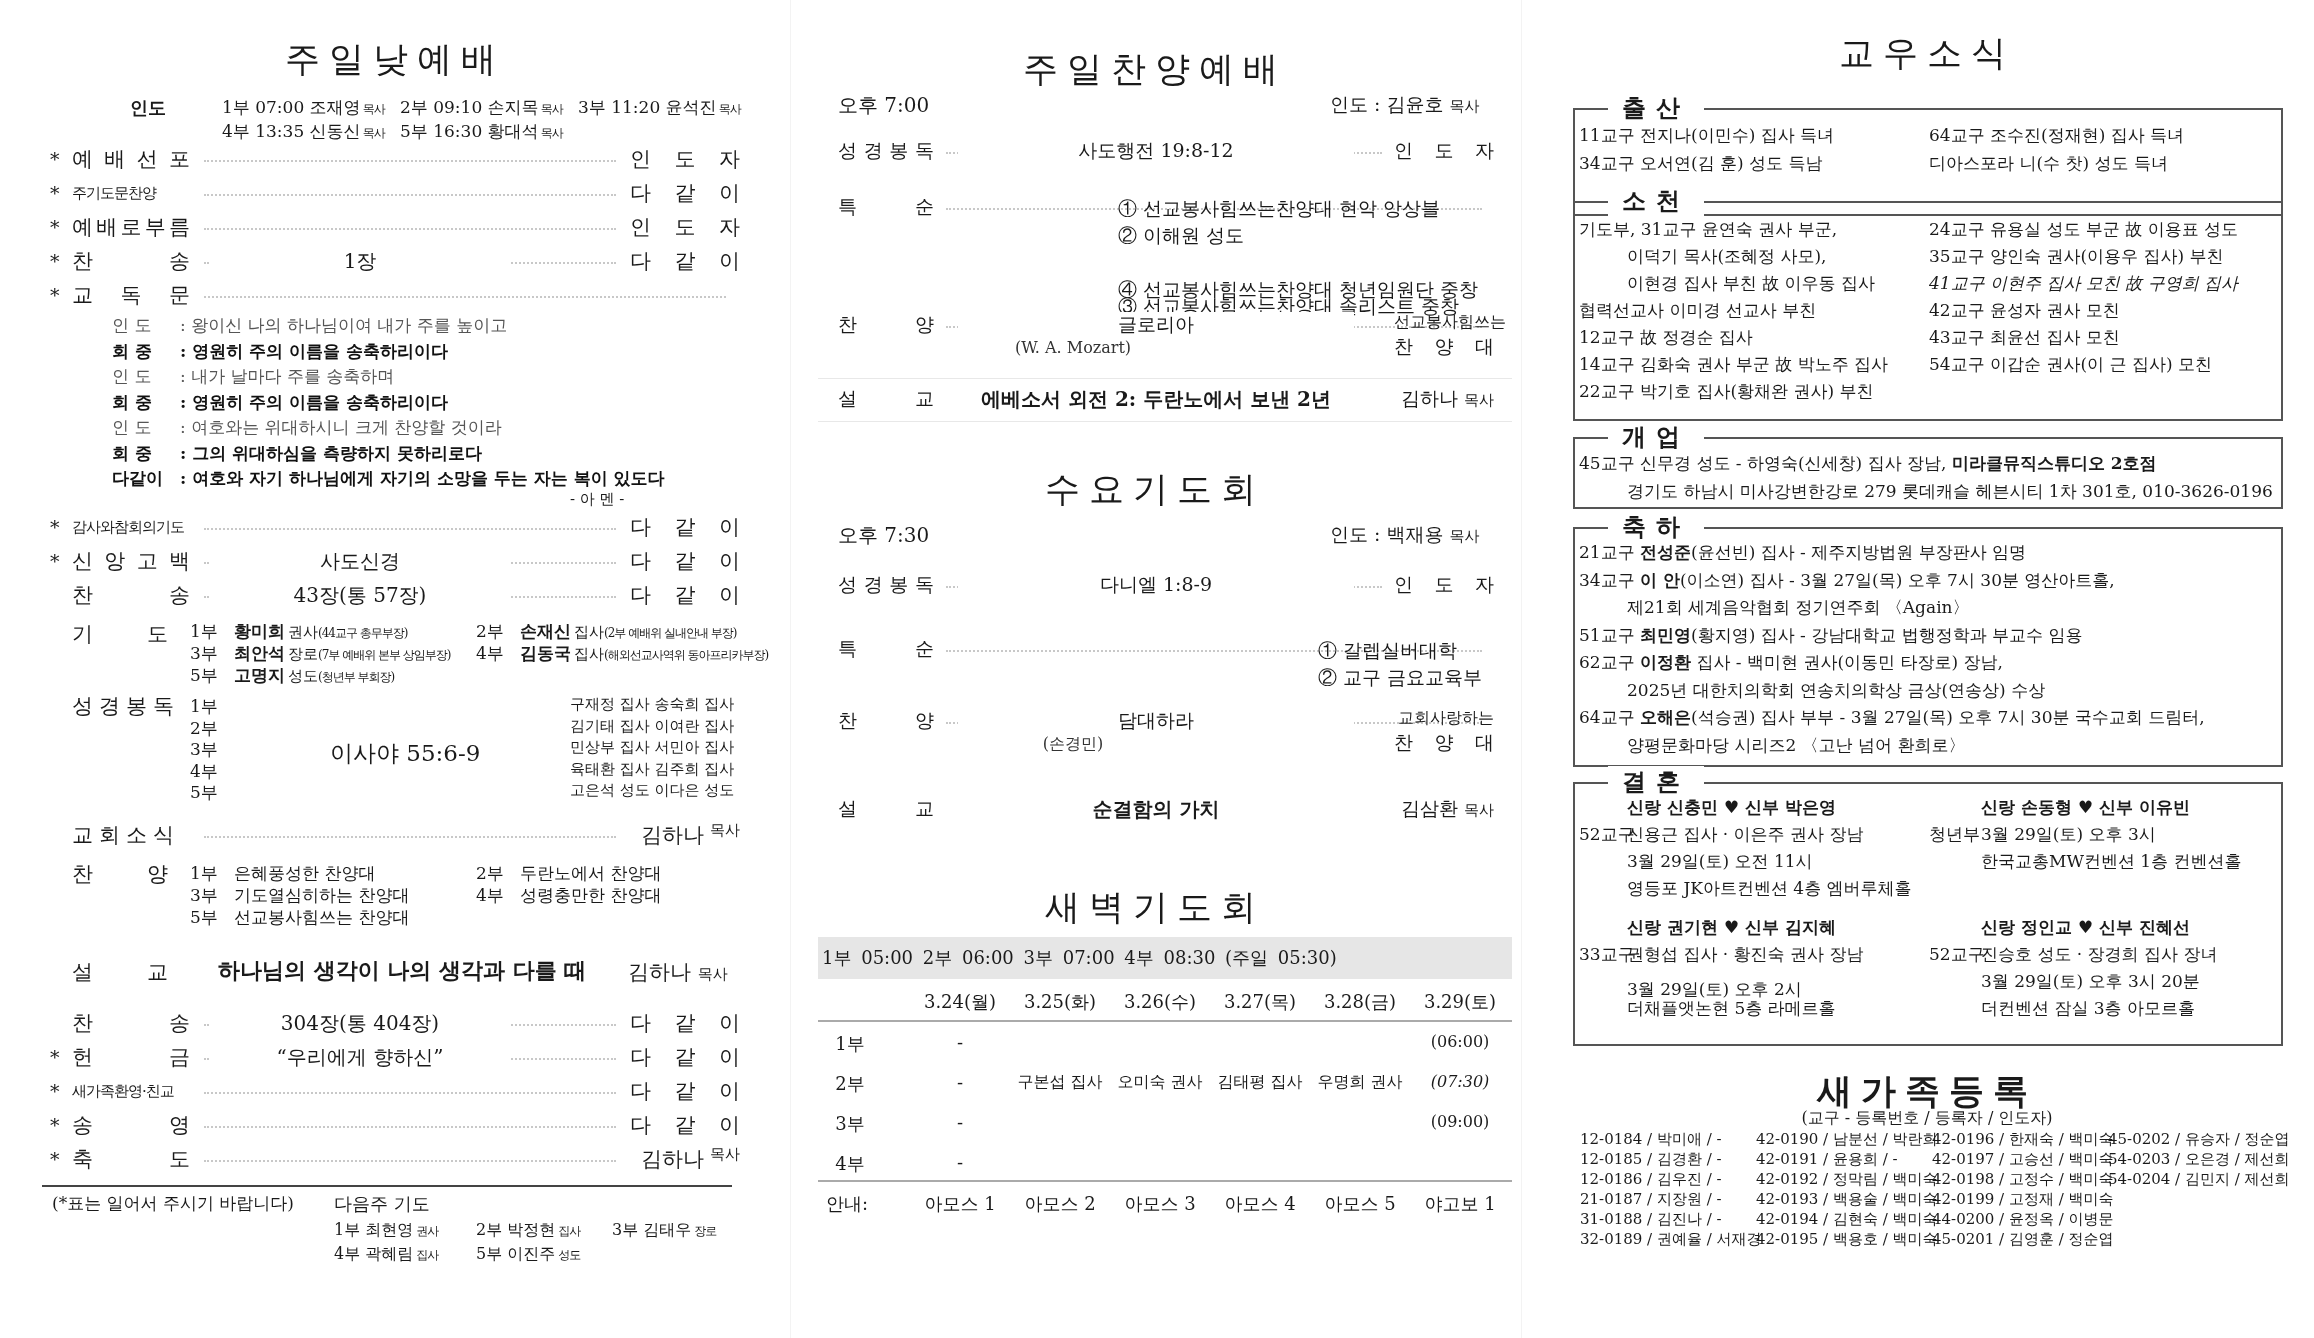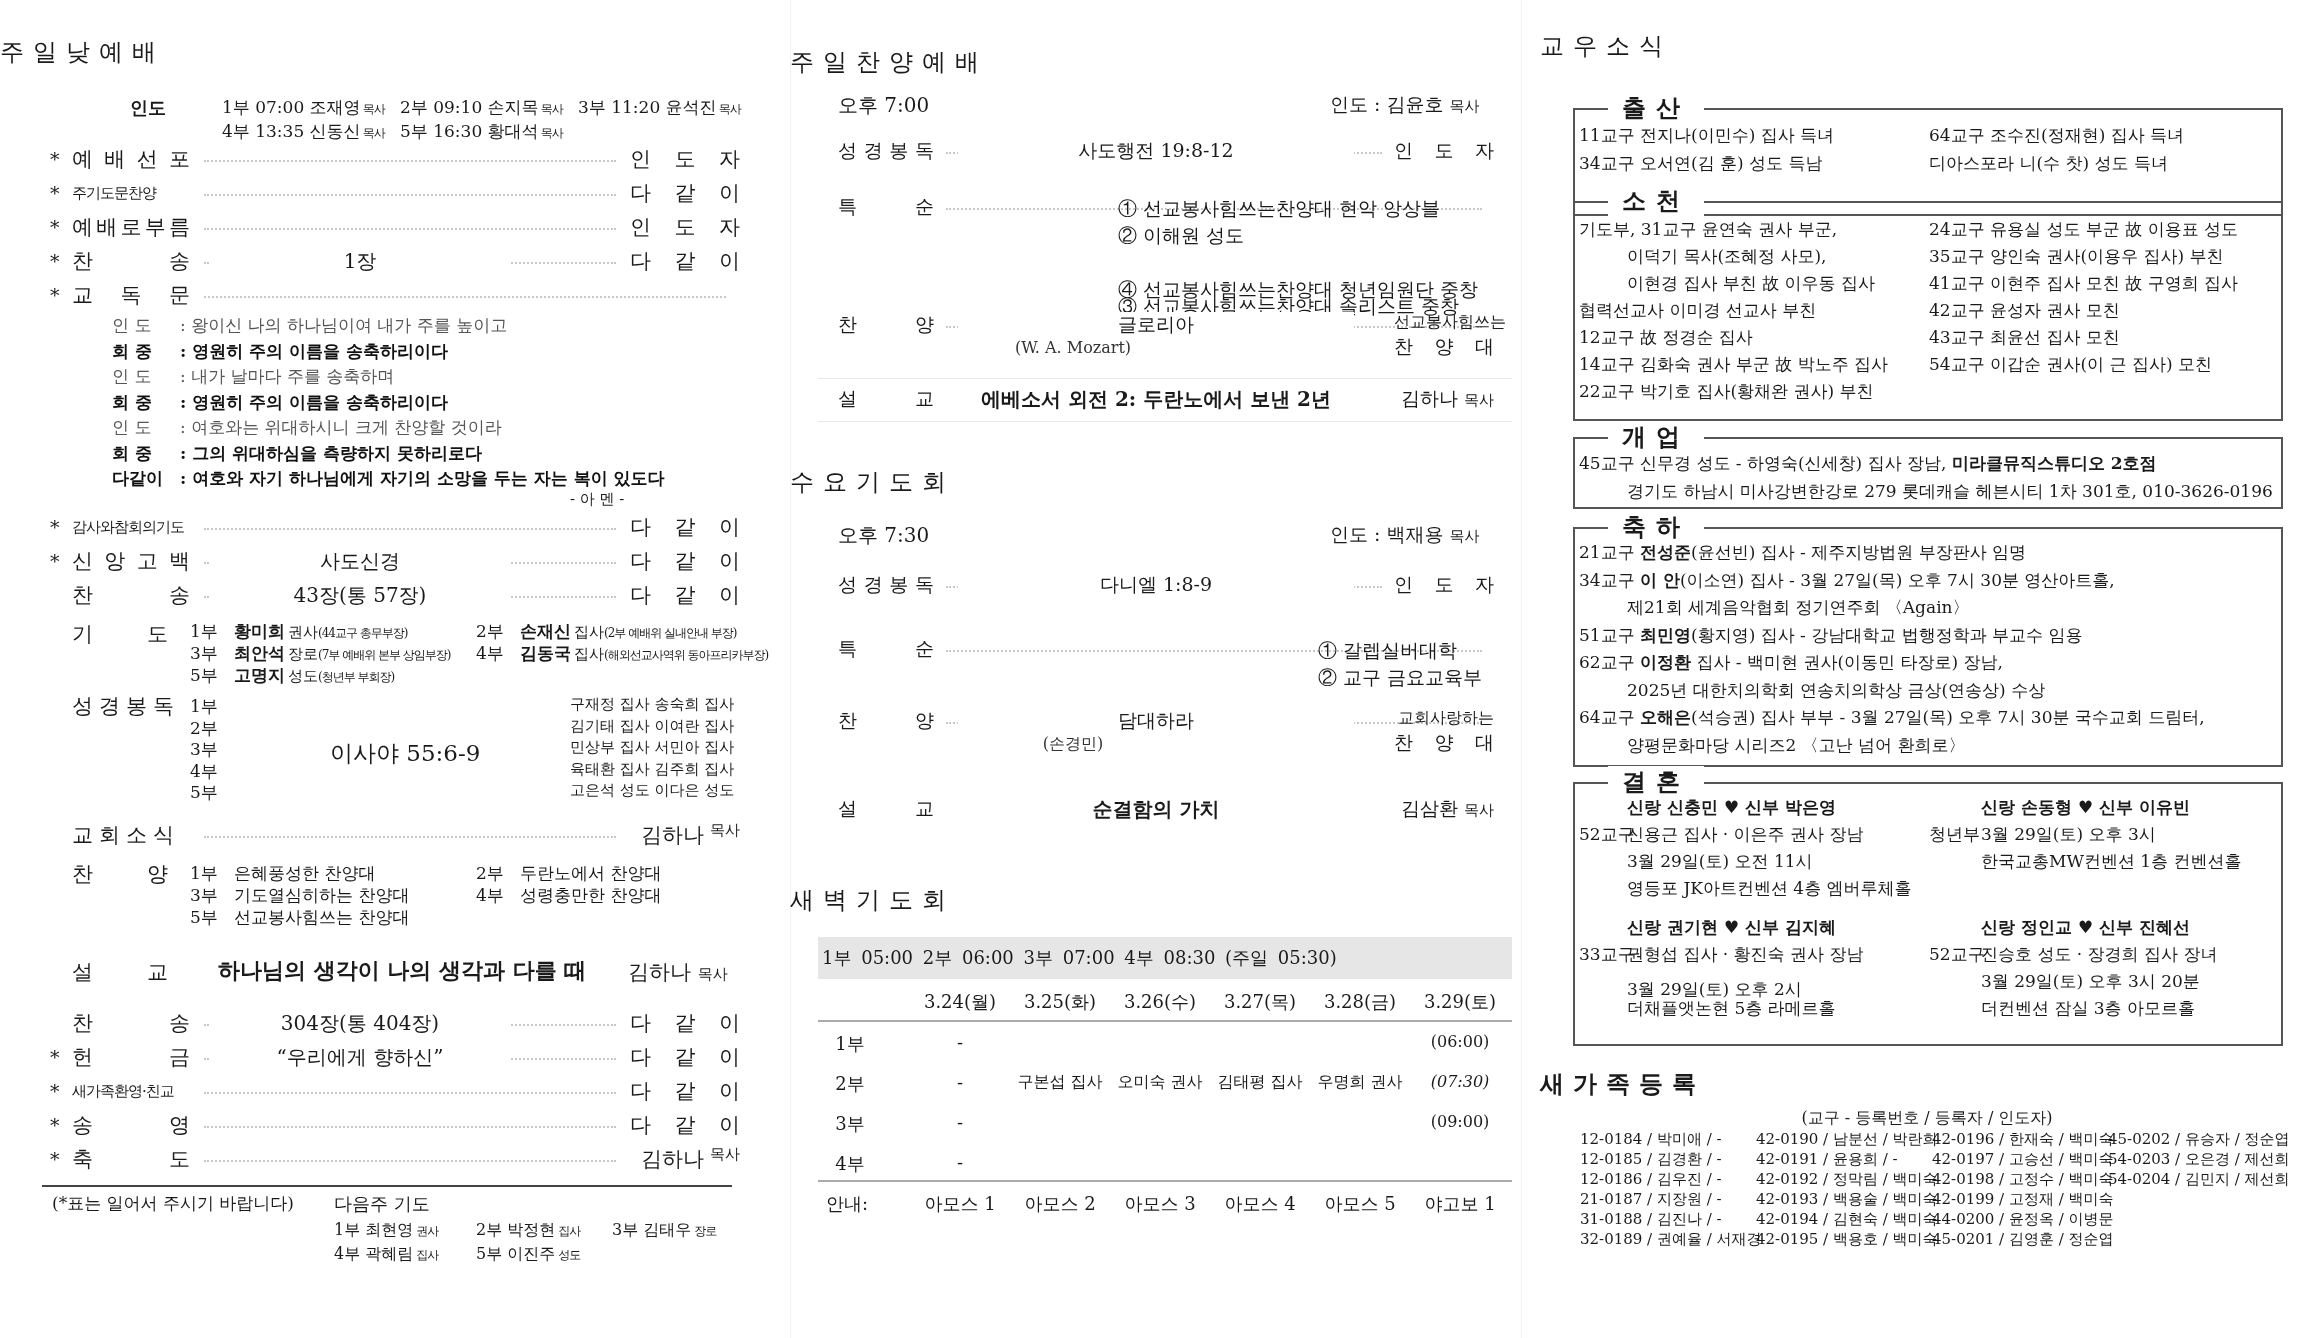--- a/index.html
+++ b/index.html
@@ -2,21 +2,21 @@
 <html><head>
 <meta charset="utf-8">
 <style>
   html,body{margin:0;padding:0;background:#ffffff;}
   body{width:2314px;height:1338px;position:relative;overflow:hidden;color:#1a1a1a;
        font-family:"DejaVu Serif","Liberation Serif",serif;}
   .panel{position:absolute;top:0;height:1338px;}
   #left{left:0;width:790px;}
   #mid{left:790px;width:730px;background:#fff;border-left:1px solid #f3f3f3;border-right:1px solid #f3f3f3;}
   #right{left:1540px;width:774px;}
-  .title{position:absolute;font-size:24px;letter-spacing:9px;text-align:left;font-weight:normal;white-space:nowrap;}
+  .title{position:absolute;font-size:35px;letter-spacing:9px;text-align:center;font-weight:normal;white-space:nowrap;}
   .abs{position:absolute;white-space:nowrap;}
   .row{position:absolute;left:50px;width:690px;height:34px;font-size:21px;display:flex;align-items:center;}
   .star{width:22px;font-size:19px;}
   .lbl{width:118px;display:flex;justify-content:space-between;}
   .lbl.small{font-size:15px;justify-content:flex-start;letter-spacing:-1px;}
   .dots{flex:1;border-bottom:2px dotted #c8c8c8;height:0;margin:0 14px;position:relative;top:2px;}
   .center-val{position:absolute;left:160px;right:230px;text-align:center;background:#fff;padding:0 4px;}
   .who{width:110px;display:flex;justify-content:space-between;}
   .who.name{justify-content:flex-end;gap:6px;}
   .sm{font-size:15px;}
@@ -469,21 +469,21 @@
     <div class="box-title" style="left:1608px;top:185px;">소천</div>
     <div class="news" style="left:1579px;top:218px;">기도부, 31교구 윤연숙 권사 부군,</div>
     <div class="news" style="left:1627px;top:245px;">이덕기 목사(조혜정 사모),</div>
     <div class="news" style="left:1627px;top:272px;">이현경 집사 부친 故 이우동 집사</div>
     <div class="news" style="left:1579px;top:299px;">협력선교사 이미경 선교사 부친</div>
     <div class="news" style="left:1579px;top:326px;">12교구 故 정경순 집사</div>
     <div class="news" style="left:1579px;top:353px;">14교구 김화숙 권사 부군 故 박노주 집사</div>
     <div class="news" style="left:1579px;top:380px;">22교구 박기호 집사(황채완 권사) 부친</div>
     <div class="news" style="left:1929px;top:218px;">24교구 유용실 성도 부군 故 이용표 성도</div>
     <div class="news" style="left:1929px;top:245px;">35교구 양인숙 권사(이용우 집사) 부친</div>
-    <div class="news" style="left:1929px;top:272px;">41교구 이현주 집사 모친 故 구영희 집사</div>
+    <div class="news" style="left:1929px;top:272px;font-style:italic;">41교구 이현주 집사 모친 故 구영희 집사</div>
     <div class="news" style="left:1929px;top:299px;">42교구 윤성자 권사 모친</div>
     <div class="news" style="left:1929px;top:326px;">43교구 최윤선 집사 모친</div>
     <div class="news" style="left:1929px;top:353px;">54교구 이갑순 권사(이  근 집사) 모친</div>
     <div class="box" style="left:1573px;top:437px;width:706px;height:68px;"></div>
     <div class="box-title" style="left:1608px;top:421px;">개업</div>
     <div class="news" style="left:1579px;top:452px;"><span>45교구 신무경 성도 - 하영숙(신세창) 집사 장남, </span><b>미라클뮤직스튜디오 2호점</b></div>
     <div class="news" style="left:1627px;top:480px;">경기도 하남시 미사강변한강로 279 롯데캐슬 헤븐시티 1차 301호, 010-3626-0196</div>
     <div class="box" style="left:1573px;top:527px;width:706px;height:236px;"></div>
     <div class="box-title" style="left:1608px;top:511px;">축하</div>
     <div class="news" style="left:1579px;top:541px;"><span>21교구 </span><b>전성준</b><span>(윤선빈) 집사 - 제주지방법원 부장판사 임명</span></div>

